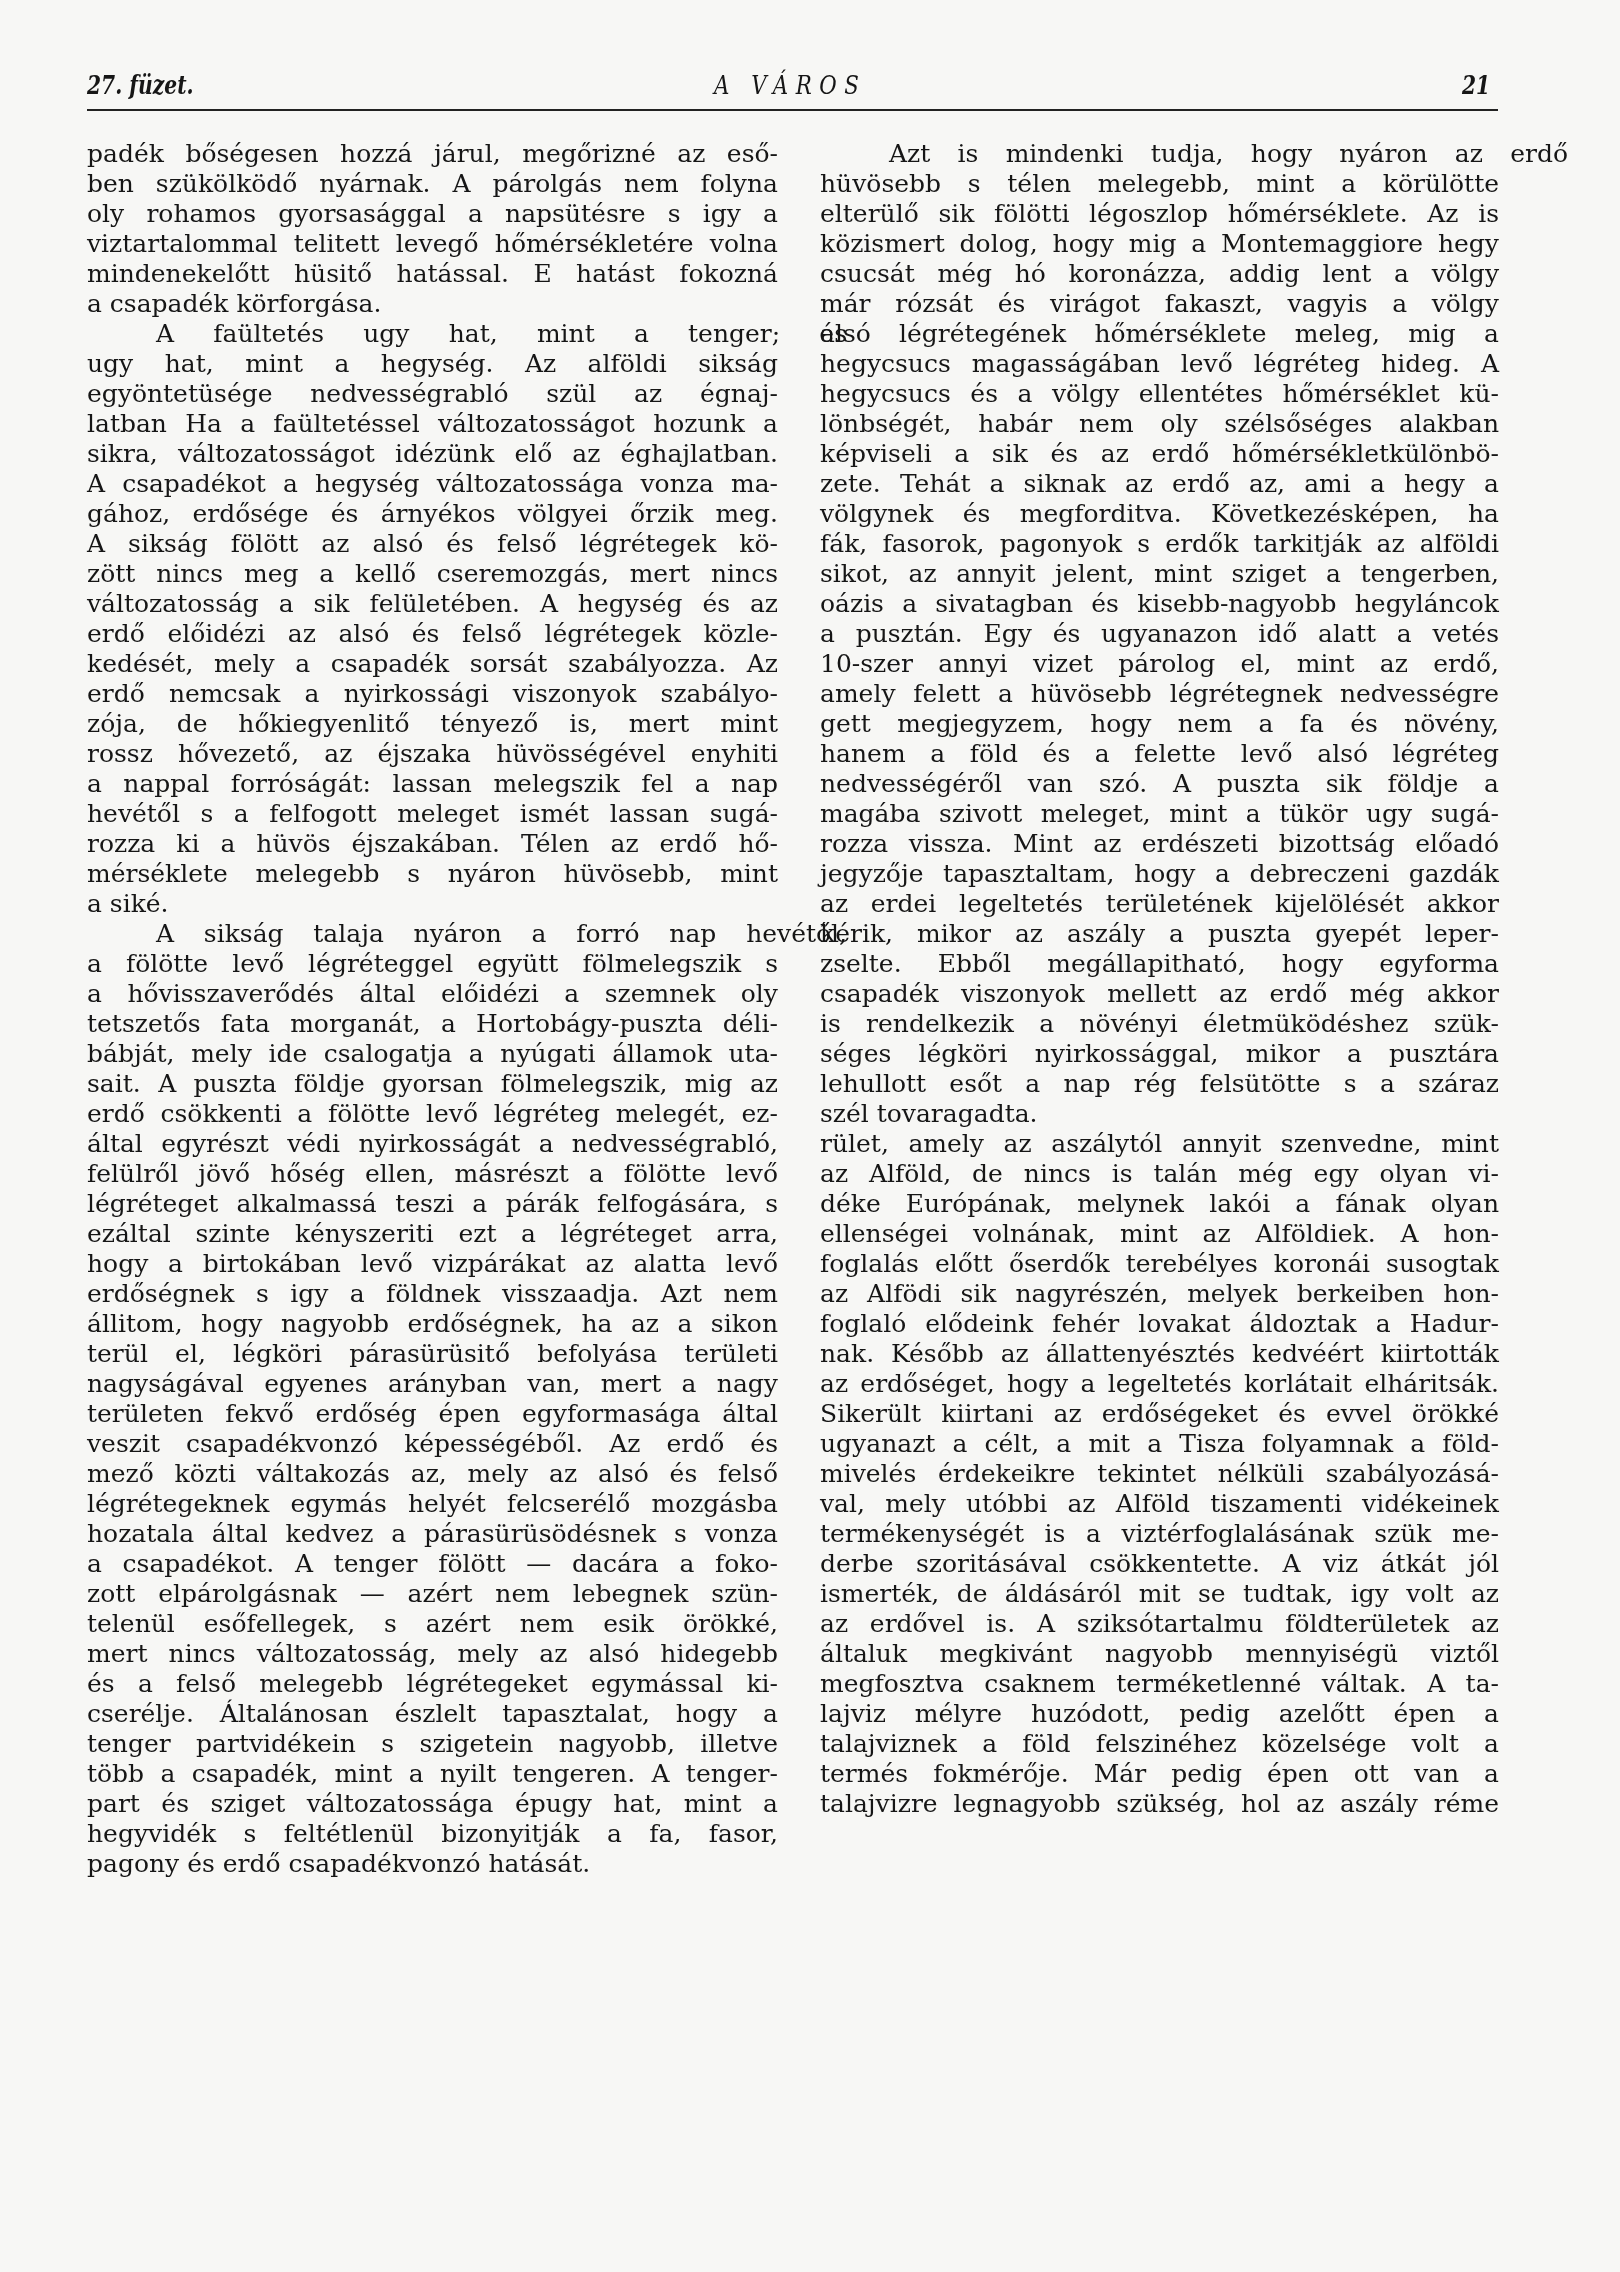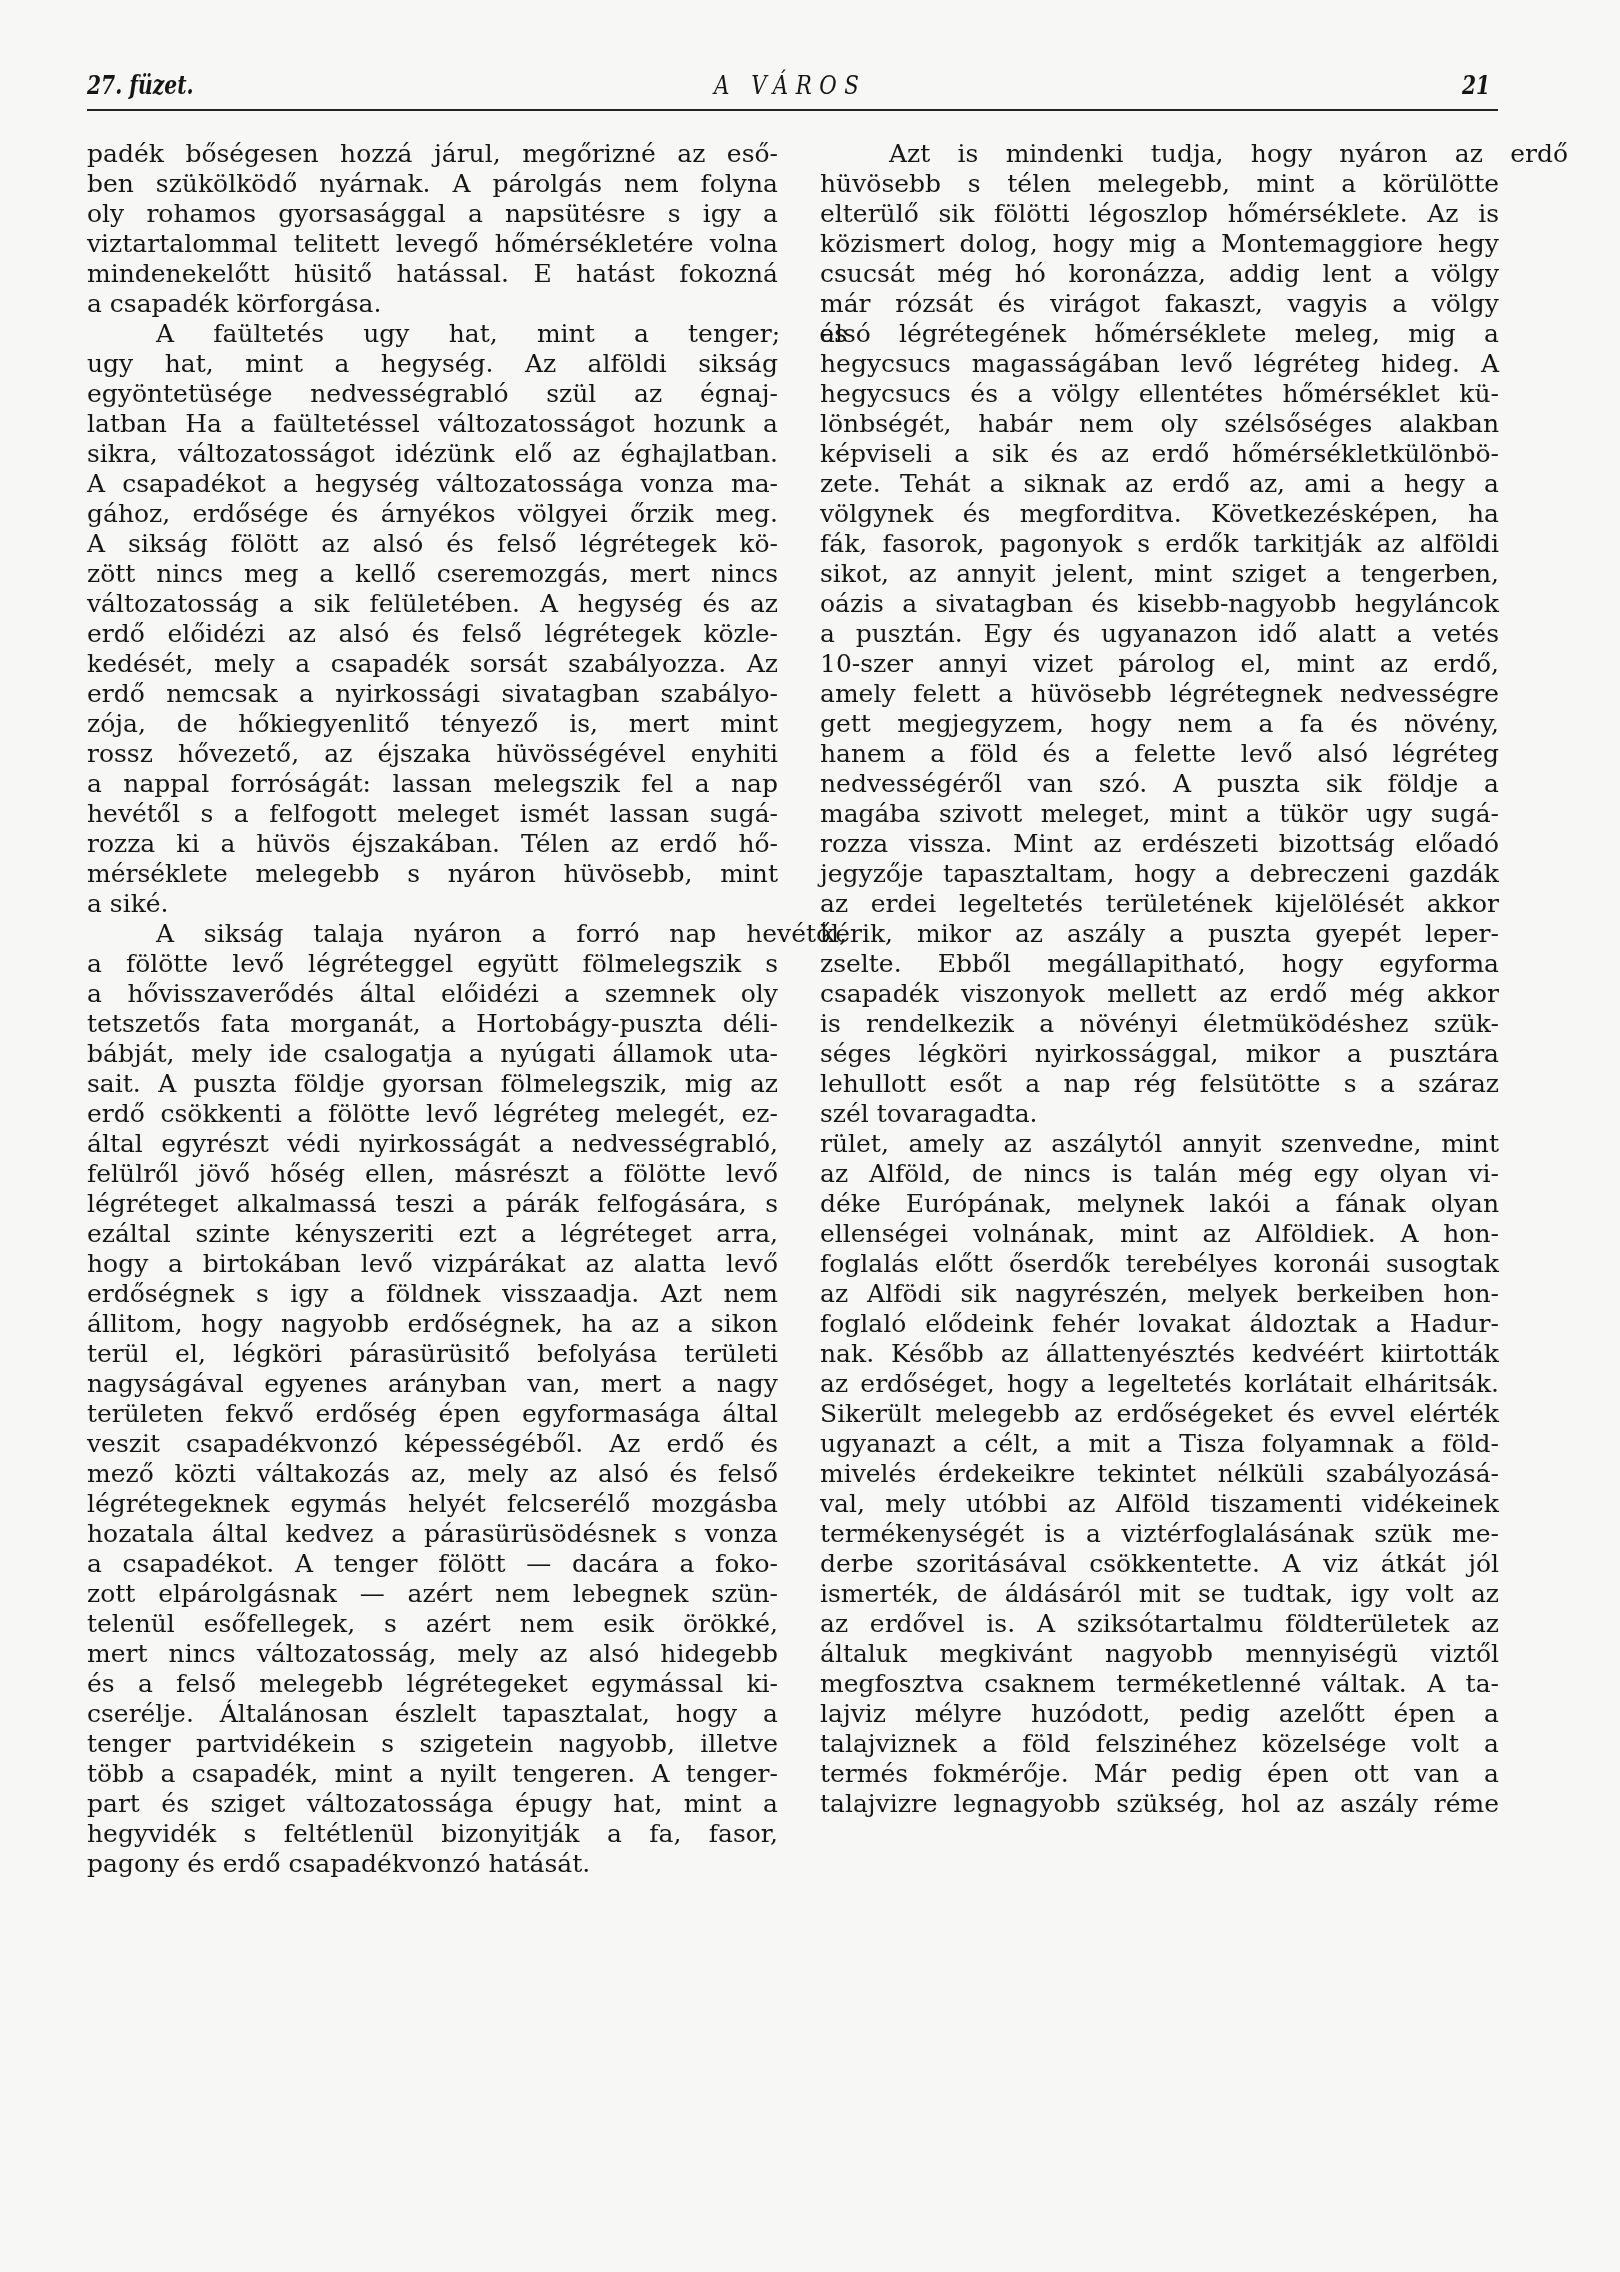--- a/index.html
+++ b/index.html
@@ -62,21 +62,21 @@
     <span class="line">egyöntetüsége nedvességrabló szül az égnaj-</span>
     <span class="line">latban Ha a faültetéssel változatosságot hozunk a</span>
     <span class="line">sikra, változatosságot idézünk elő az éghajlatban.</span>
     <span class="line">A csapadékot a hegység változatossága vonza ma-</span>
     <span class="line">gához, erdősége és árnyékos völgyei őrzik meg.</span>
     <span class="line">A sikság fölött az alsó és felső légrétegek kö-</span>
     <span class="line">zött nincs meg a kellő cseremozgás, mert nincs</span>
     <span class="line">változatosság a sik felületében. A hegység és az</span>
     <span class="line">erdő előidézi az alsó és felső légrétegek közle-</span>
     <span class="line">kedését, mely a csapadék sorsát szabályozza. Az</span>
-    <span class="line">erdő nemcsak a nyirkossági sivatagban szabályo-</span>
+    <span class="line">erdő nemcsak a nyirkossági viszonyok szabályo-</span>
     <span class="line">zója, de hőkiegyenlitő tényező is, mert mint</span>
     <span class="line">rossz hővezető, az éjszaka hüvösségével enyhiti</span>
     <span class="line">a nappal forróságát: lassan melegszik fel a nap</span>
     <span class="line">hevétől s a felfogott meleget ismét lassan sugá-</span>
     <span class="line">rozza ki a hüvös éjszakában. Télen az erdő hő-</span>
     <span class="line">mérséklete melegebb s nyáron hüvösebb, mint</span>
     <span class="line last">a siké.</span>
     <span class="line indent">A sikság talaja nyáron a forró nap hevétől,</span>
     <span class="line">a fölötte levő légréteggel együtt fölmelegszik s</span>
     <span class="line">a hővisszaverődés által előidézi a szemnek oly</span>
@@ -146,21 +146,21 @@
     <span class="line last">szél tovaragadta.</span>
     <span class="line">rület, amely az aszálytól annyit szenvedne, mint</span>
     <span class="line">az Alföld, de nincs is talán még egy olyan vi-</span>
     <span class="line">déke Európának, melynek lakói a fának olyan</span>
     <span class="line">ellenségei volnának, mint az Alföldiek. A hon-</span>
     <span class="line">foglalás előtt őserdők terebélyes koronái susogtak</span>
     <span class="line">az Alfödi sik nagyrészén, melyek berkeiben hon-</span>
     <span class="line">foglaló elődeink fehér lovakat áldoztak a Hadur-</span>
     <span class="line">nak. Később az állattenyésztés kedvéért kiirtották</span>
     <span class="line">az erdőséget, hogy a legeltetés korlátait elháritsák.</span>
-    <span class="line">Sikerült melegebb az erdőségeket és evvel elérték</span>
+    <span class="line">Sikerült kiirtani az erdőségeket és evvel örökké</span>
     <span class="line">ugyanazt a célt, a mit a Tisza folyamnak a föld-</span>
     <span class="line">mivelés érdekeikre tekintet nélküli szabályozásá-</span>
     <span class="line">val, mely utóbbi az Alföld tiszamenti vidékeinek</span>
     <span class="line">termékenységét is a viztérfoglalásának szük me-</span>
     <span class="line">derbe szoritásával csökkentette. A viz átkát jól</span>
     <span class="line">ismerték, de áldásáról mit se tudtak, igy volt az</span>
     <span class="line">az erdővel is. A sziksótartalmu földterületek az</span>
     <span class="line">általuk megkivánt nagyobb mennyiségü viztől</span>
     <span class="line">megfosztva csaknem terméketlenné váltak. A ta-</span>
     <span class="line">lajviz mélyre huzódott, pedig azelőtt épen a</span>

